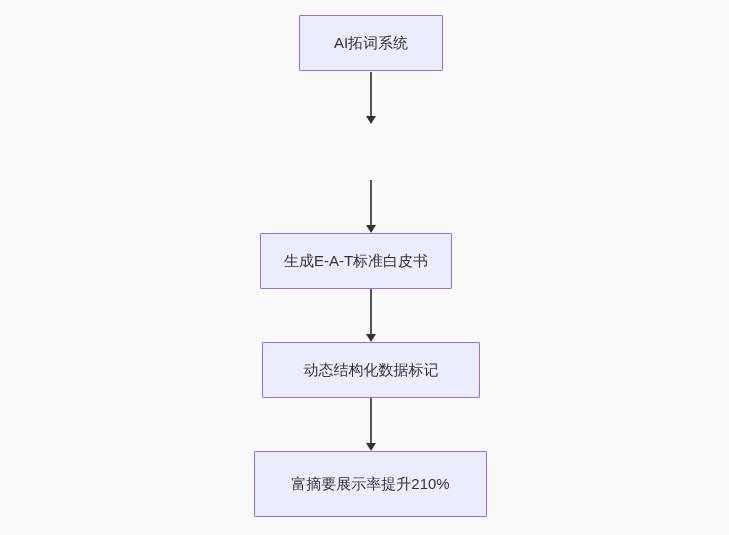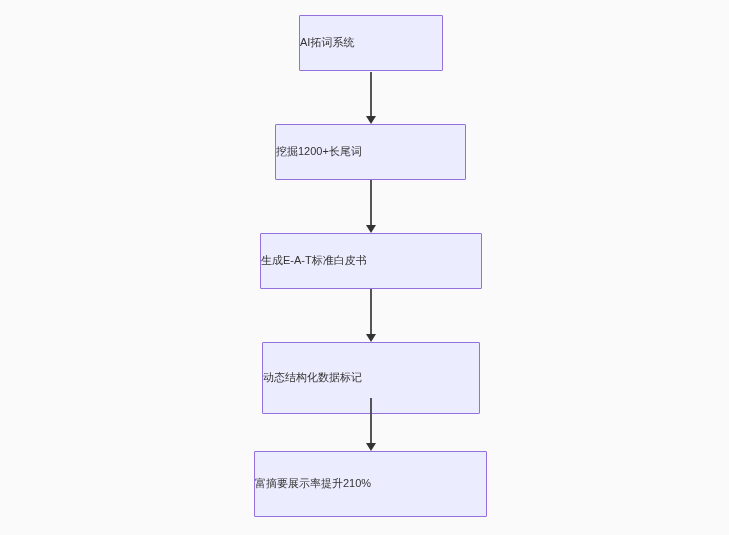--- a/index.html
+++ b/index.html
@@ -19,26 +19,26 @@
   }
   .canvas {
     position: relative;
     width: 729px; height: 535px;
     background: var(--background);
   }
   .node {
     position: absolute;
     display: flex;
     align-items: center;
-    justify-content: flex-start;
+    justify-content: center;
     background: var(--node-fill);
     border: 1.5px solid var(--node-border);
     border-radius: 1px;
     color: var(--text-color);
-    font-size: 11px;
+    font-size: 15px;
     line-height: 1.2;
     text-align: center;
     white-space: nowrap;
   }
   .arrow {
     position: absolute;
     width: 10px;
   }
   .arrow .arrow-line {
     position: absolute;
@@ -63,39 +63,36 @@
 
   <div class="node" style="left:299px; top:15px;  width:144px; height:56px;">
     <span>AI拓词系统</span>
   </div>
 
   <div class="arrow" style="left:366px; top:72px; height:52px;">
     <div class="arrow-line"></div>
     <div class="arrow-head"></div>
   </div>
 
-  <div class="node" style="left:275px; top:124px; width:191px; height:56px;">
-    <span>挖掘1200+长尾词</span>
-  </div>
 
   <div class="arrow" style="left:366px; top:180px; height:53px;">
     <div class="arrow-line"></div>
     <div class="arrow-head"></div>
   </div>
 
-  <div class="node" style="left:260px; top:233px; width:222px; height:56px;">
+  <div class="node" style="left:260px; top:233px; width:192px; height:56px;">
     <span>生成E-A-T标准白皮书</span>
   </div>
 
   <div class="arrow" style="left:366px; top:289px; height:53px;">
     <div class="arrow-line"></div>
     <div class="arrow-head"></div>
   </div>
 
-  <div class="node" style="left:262px; top:342px; width:218px; height:72px;">
+  <div class="node" style="left:262px; top:342px; width:218px; height:56px;">
     <span>动态结构化数据标记</span>
   </div>
 
   <div class="arrow" style="left:366px; top:398px; height:53px;">
     <div class="arrow-line"></div>
     <div class="arrow-head"></div>
   </div>
 
   <div class="node" style="left:254px; top:451px; width:233px; height:66px;">
     <span>富摘要展示率提升210%</span>

